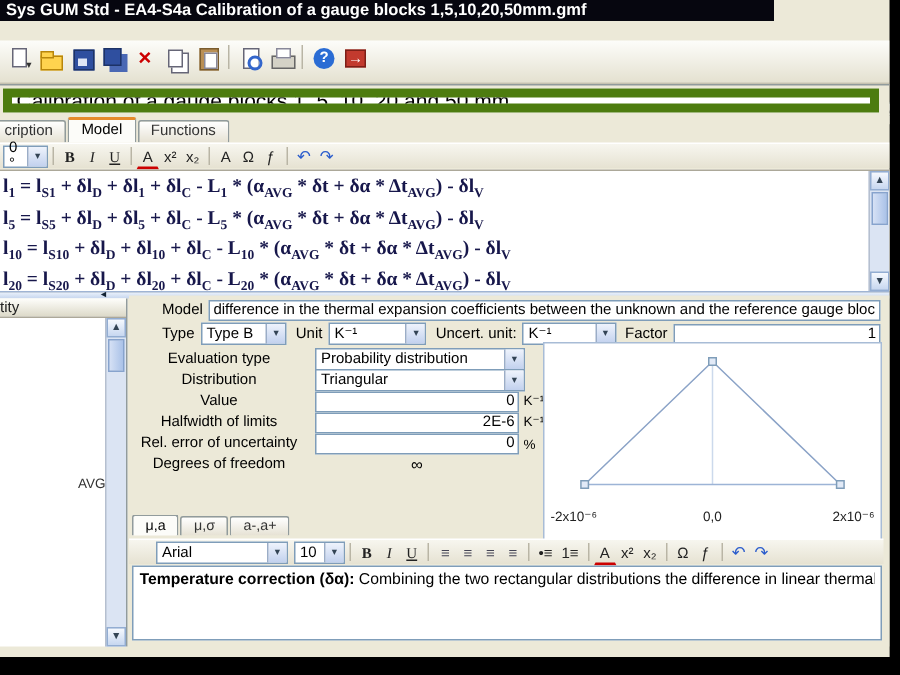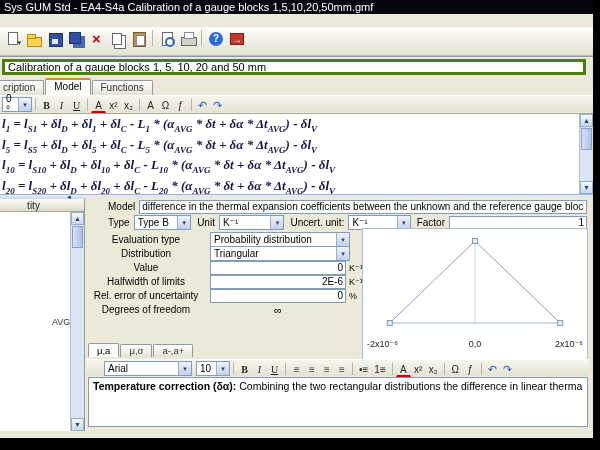--- a/index.html
+++ b/index.html
@@ -1,22 +1,22 @@
 <!DOCTYPE html>
 <html><head>
 <meta charset="utf-8">
 <style>
   html,body{margin:0;padding:0}
   body{width:600px;height:450px;background:#000;overflow:hidden;
        font-family:"Liberation Sans","DejaVu Sans",sans-serif;cursor:default;-webkit-font-smoothing:antialiased}
   .window{position:relative;width:593px;height:438px;background:#ece9d8;overflow:hidden}
 
   
-  .titlebar{position:absolute;left:0;top:0;width:593px;height:14px;background:#06060f;color:#fff;
-            font-size:11px;font-weight:normal;line-height:14px;padding-left:4px;box-sizing:border-box;white-space:nowrap;overflow:hidden}
+  .titlebar{position:absolute;left:0;top:0;width:516px;height:14px;background:#06060f;color:#fff;
+            font-size:11px;font-weight:bold;line-height:14px;padding-left:4px;box-sizing:border-box;white-space:nowrap;overflow:hidden}
 
   
   .menubar{position:absolute;left:0;top:14px;width:593px;height:13px;background:#f1efe2;font-size:11px;line-height:13px}
   .menu-item{display:inline-block;padding:0 7px;color:#000}
 
   
   .toolbar{position:absolute;left:0;top:27px;width:593px;height:29px;background:linear-gradient(#fdfdfa,#e4e1d0);border-bottom:1px solid #c6c2b0;box-sizing:border-box}
   .ticons{position:absolute;left:2px;top:1px;height:20px;display:flex;align-items:center}
   .ticon{width:19px;height:19px;border:1px solid transparent;background:transparent;position:relative;padding:0;margin:0 1px}
   .tsep{display:inline-block;width:1px;height:16px;background:#b9b5a5;margin:0 3px}
@@ -40,21 +40,21 @@
 
   
   .maintabs{position:absolute;left:420px;top:40px;height:16px;display:flex;align-items:flex-end;white-space:nowrap}
   .tab{display:inline-block;height:14px;line-height:14px;padding:0 8px;font-size:10px;color:#333;
        background:linear-gradient(#fff,#e6e2d4);border:1px solid #919b9c;border-bottom:none;border-radius:2px 2px 0 0;margin-right:1px}
   .tab.active{background:#fcfcf9;height:15px;line-height:14px;border-top:2px solid #e68b2c;color:#000}
 
   
   .page{position:absolute;left:0;top:56px;width:593px;height:382px;background:#ece9d8;border-top:1px solid #919b9c;box-sizing:border-box}
 
-  .titleinput{position:absolute;left:2px;top:2px;width:584px;height:16px;border:3px solid #4d7c0f;font-size:11px;padding:0 3px;box-sizing:border-box;font-family:inherit;background:#fff}
+  .titleinput{position:absolute;left:2px;top:2px;width:584px;height:16px;border:6px solid #4d7c0f;font-size:14px;padding:0 3px;box-sizing:border-box;font-family:inherit;background:#fff}
 
   .modeltabs{position:absolute;left:-6px;top:21px;height:17px;display:flex;align-items:flex-end}
   .modeltabs .tab{font-size:10px}
   .modeltabs .tab.active{background:#fcfcf9}
 
   
   .formulabar{position:absolute;left:0;top:38px;width:593px;height:17px;background:linear-gradient(#f7f6ef,#e6e2d2);border-top:1px solid #fff;display:flex;align-items:center;padding-left:2px;box-sizing:border-box}
   .combo{display:inline-flex;align-items:center;background:#fff;border:1px solid #7f9db9;height:15px;font-size:10px;box-sizing:border-box;padding-left:3px;color:#000}
   .combo .arr{margin-left:auto;width:12px;height:13px;background:linear-gradient(#eef3fc,#c2d1ee);border-left:1px solid #9badc7;font-size:7px;color:#345;text-align:center;line-height:13px}
   .w30{width:30px}.w34{width:34px}.w70{width:70px}.w76{width:76px}.w80{width:80px}.w88{width:88px}.w140{width:140px}
@@ -63,34 +63,34 @@
   .fbtn.i{font-style:italic;font-family:"Liberation Serif",serif}
   .fbtn.u{text-decoration:underline;font-family:"Liberation Serif",serif}
   .fbtn.ca{border-bottom:2px solid #c00;line-height:11px;height:15px}
   .fbtn.arw{color:#2a5ccc;font-size:11px}
   .fbtn.al{color:#445;letter-spacing:-1px}
   .fsep{display:inline-block;width:1px;height:12px;background:#b9b5a5;margin:0 3px;vertical-align:middle}
 
   
   .equations{position:absolute;left:0;top:56px;width:593px;height:81px;background:#fff;border-top:1px solid #aca899;box-sizing:border-box;overflow:hidden}
   #equation-list{padding:2px 0 0 2px}
-  .eq{font-family:"Liberation Serif","DejaVu Serif",serif;font-style:italic;font-weight:bold;font-size:13px;color:#17174b;line-height:16px;white-space:nowrap}
+  .eq{font-family:"Liberation Serif","DejaVu Serif",serif;font-weight:bold;font-size:13px;color:#17174b;line-height:16px;white-space:nowrap}
   .eq sub{font-size:9px}
   .vscroll{position:absolute;right:0;top:0;bottom:0;width:14px;background:#dbe4f3;border-left:1px solid #b5bfcf;display:flex;flex-direction:column;box-sizing:border-box}
   .vscroll .sbtn{height:13px;background:linear-gradient(#f6f9fe,#c7d7f0);border:1px solid #93add2;font-size:7px;color:#345;text-align:center;line-height:11px;padding:0;box-sizing:border-box}
   .vscroll .thumb{flex:0 0 22px;background:linear-gradient(90deg,#d6e1f5,#aac2e8);border:1px solid #87a3cd;margin:1px;box-sizing:border-box}
   .vscroll .fill{flex:1}
 
   
   .hsplit{position:absolute;left:0;top:137px;width:593px;height:5px;background:linear-gradient(#e9f0fb,#c6d6ee);border-top:1px solid #9fb4d4;box-sizing:border-box}
   .collapse{position:absolute;left:66px;top:-1px;font-size:6px;color:#123;line-height:6px}
 
   
   .leftpanel{position:absolute;left:0;top:142px;width:85px;height:232px;background:#fff;border-right:1px solid #919b9c;box-sizing:border-box}
-  .lpheader{position:absolute;left:0;top:0;width:100%;height:13px;background:linear-gradient(#fefefb,#dcd9c8);border-bottom:1px solid #aca899;font-size:10px;color:#222;text-align:center;padding-right:17px;line-height:13px;box-sizing:border-box;overflow:hidden}
+  .lpheader{position:absolute;left:0;top:0;width:100%;height:13px;background:linear-gradient(#fefefb,#dcd9c8);border-bottom:1px solid #aca899;font-size:10px;color:#222;text-align:left;padding-right:17px;line-height:13px;box-sizing:border-box;overflow:hidden}
   .lplist{position:absolute;left:0;top:13px;right:14px;bottom:0;overflow:hidden}
   .lpitem{font-size:9px;color:#333;padding-left:52px;position:absolute;top:105px;white-space:nowrap}
   .leftpanel .vscroll{top:13px}
 
   
   .details{position:absolute;left:86px;top:140px;width:507px;height:234px;background:#ece9d8;box-sizing:border-box;padding-top:2px}
   .row{display:flex;align-items:center;padding-left:22px;padding-right:6px;height:15px;margin-bottom:1px}
   .lbl{font-size:10px;color:#000;white-space:nowrap}
   .txt{border:1px solid #7f9db9;height:14px;font-size:10px;padding:0 2px;box-sizing:border-box;font-family:inherit;background:#fff;color:#000}
   .right{text-align:right}

